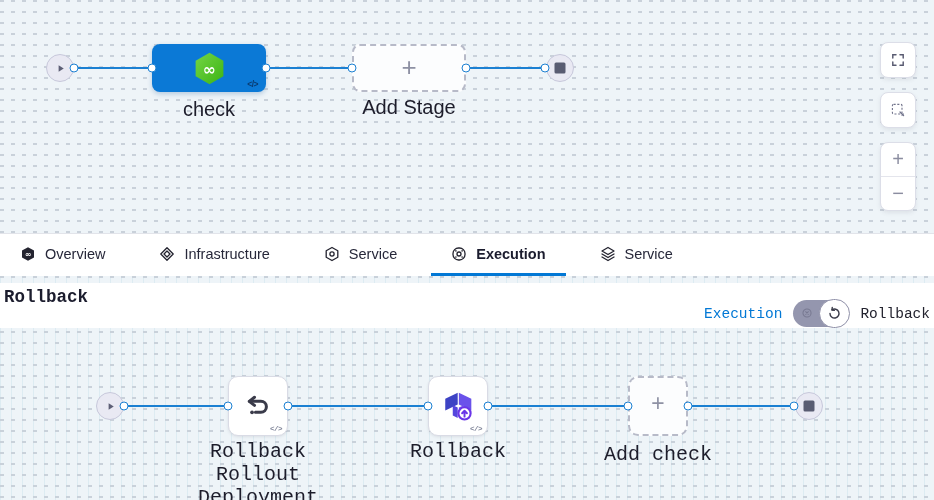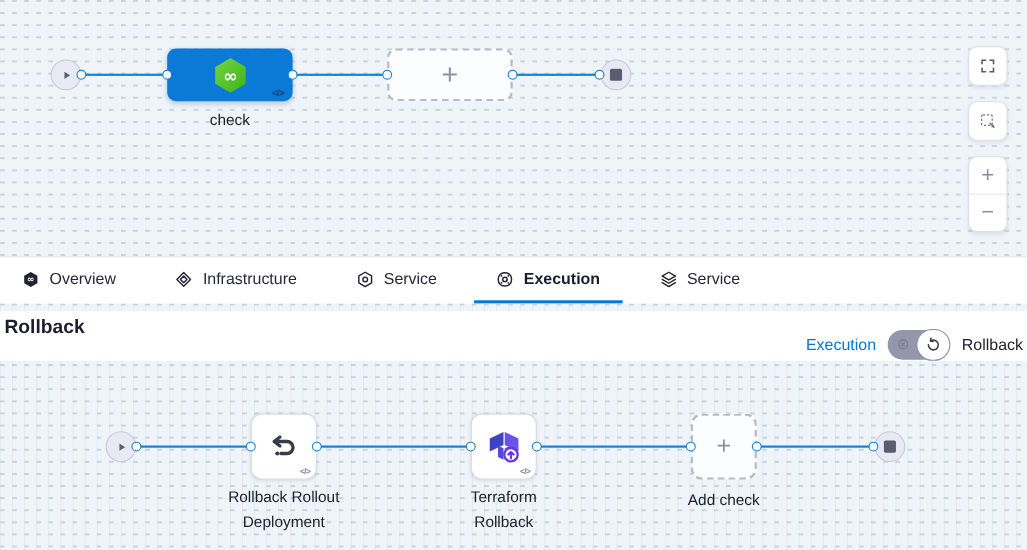--- a/index.html
+++ b/index.html
@@ -9,21 +9,21 @@
     position:relative; background-color:#eef4f8;
     background-image: conic-gradient(at 4px 2px, rgba(0,0,0,0) 75%, #c9d1da 0);
     background-size: 11px 11px;
   }
   .canvas.fine {
     background-image:
       conic-gradient(at 4px 2px, rgba(0,0,0,0) 75%, #c9d1da 0),
       linear-gradient(to right, rgba(190,220,233,.35) 0 1px, rgba(0,0,0,0) 1px);
   }
   #canvas-top { width:934px; height:233px; }
-  #lower { width:934px; height:224px; }
+  #lower { width:934px; height:224px;font-family:Liberation Mono, monospace; }
 
   .abs { position:absolute; }
   .node-circle {
     width:28px; height:28px; border-radius:50%;
     background:#e9e9f3; border:1px solid #c7c8db;
     display:flex; align-items:center; justify-content:center;
   }
   .edge { height:2px; background:#1b80d2; position:absolute; }
   .dot {
     position:absolute; width:9px; height:9px; border-radius:50%;
@@ -38,21 +38,21 @@
     position:absolute; right:8px; bottom:3px; font-size:8.5px; font-weight:700;
     color:#0a3b70; letter-spacing:-.5px;
   }
   .code-glyph.gray { color:#7f8498; right:5px; bottom:2px; font-size:7.5px; }
   .dashed-node {
     position:absolute; background:#fcfdfe; border:2px dashed #b7bac8; border-radius:8px;
     display:flex; align-items:center; justify-content:center;
   }
   .plus-glyph { font-size:26px; font-weight:300; color:#8e91a4; line-height:1; margin-top:-2px; }
   .node-label {
-    position:absolute; text-align:center; font-size:14px; color:#1d1d2b; line-height:23px;
+    position:absolute; text-align:center; font-size:20px; color:#1d1d2b; line-height:23px;
   }
   .step-node {
     position:absolute; width:60px; height:60px; background:#fff;
     border:1px solid #d9dbe5; border-radius:10px; box-shadow:0 1px 3px rgba(40,41,61,.10);
     display:flex; align-items:center; justify-content:center;
   }
   .ctl-btn {
     position:absolute; left:880px; width:36px; height:36px; background:#fff;
     border:1px solid #dcdee8; border-radius:8px; box-shadow:0 2px 4px rgba(96,97,112,.12);
     display:flex; align-items:center; justify-content:center; cursor:pointer;
@@ -128,20 +128,21 @@
         <text x="20" y="26.5" font-size="17" font-weight="700" fill="#ffffff" text-anchor="middle" font-family="DejaVu Sans, sans-serif">∞</text>
       </svg>
     </span>
     <span class="code-glyph">&lt;/&gt;</span>
   </div>
   <div class="node-label" style="left:152px; top:98px; width:114px;">check</div>
 
   <div class="dashed-node" style="left:352px; top:44px; width:114px; height:48px;">
     <span class="plus-glyph">+</span>
   </div>
+  <div class="node-label" style="left:352px; top:96px; width:114px;">Add Stage</div>
 
   <div class="abs node-circle" style="left:546px; top:54px;">
     <span style="display:flex;">
       <svg width="12" height="12" viewBox="0 0 12 12">
           <rect x="0.5" y="0.5" width="11" height="11" rx="1.5" fill="#595c72"></rect>
         </svg>
     </span>
   </div>
 
   <div class="dot" style="left:74px; top:68px;"></div>
@@ -288,21 +289,20 @@
         <polygon points="12.6,2.6 21.4,6.8 21.4,15.1 12.6,10.9" fill="#6a52ea"></polygon>
         <polygon points="8.3,11.4 11.8,13.1 11.8,20.4 8.3,18.7" fill="#5546dd"></polygon>
         <polygon points="12.6,13.1 16.1,11.4 16.1,18.7 12.6,20.4" fill="#7a5cf0"></polygon>
         <circle cx="16.6" cy="17.2" r="4.3" fill="#ffffff" stroke="#6a35e8" stroke-width="1.5"></circle>
         <path d="M16.6 19.5 V15.6 M14.9 17.1 L16.6 15.4 L18.3 17.1" fill="none" stroke="#6a35e8" stroke-width="1.4" stroke-linecap="round" stroke-linejoin="round"></path>
       </svg>
     </span>
     <span class="code-glyph gray">&lt;/&gt;</span>
   </div>
   <div class="node-label" style="left:398px; top:164px; width:120px;">
-    <div>Terraform</div>
     <div>Rollback</div>
   </div>
 
   <div class="dashed-node" style="left:628px; top:100px; width:60px; height:60px; border-radius:10px;">
     <span class="plus-glyph" style="font-size:23px;">+</span>
   </div>
   <div class="node-label" style="left:598px; top:167px; width:120px;">Add check</div>
 
   <div class="abs node-circle" style="left:795px; top:116px;">
     <span style="display:flex;">

